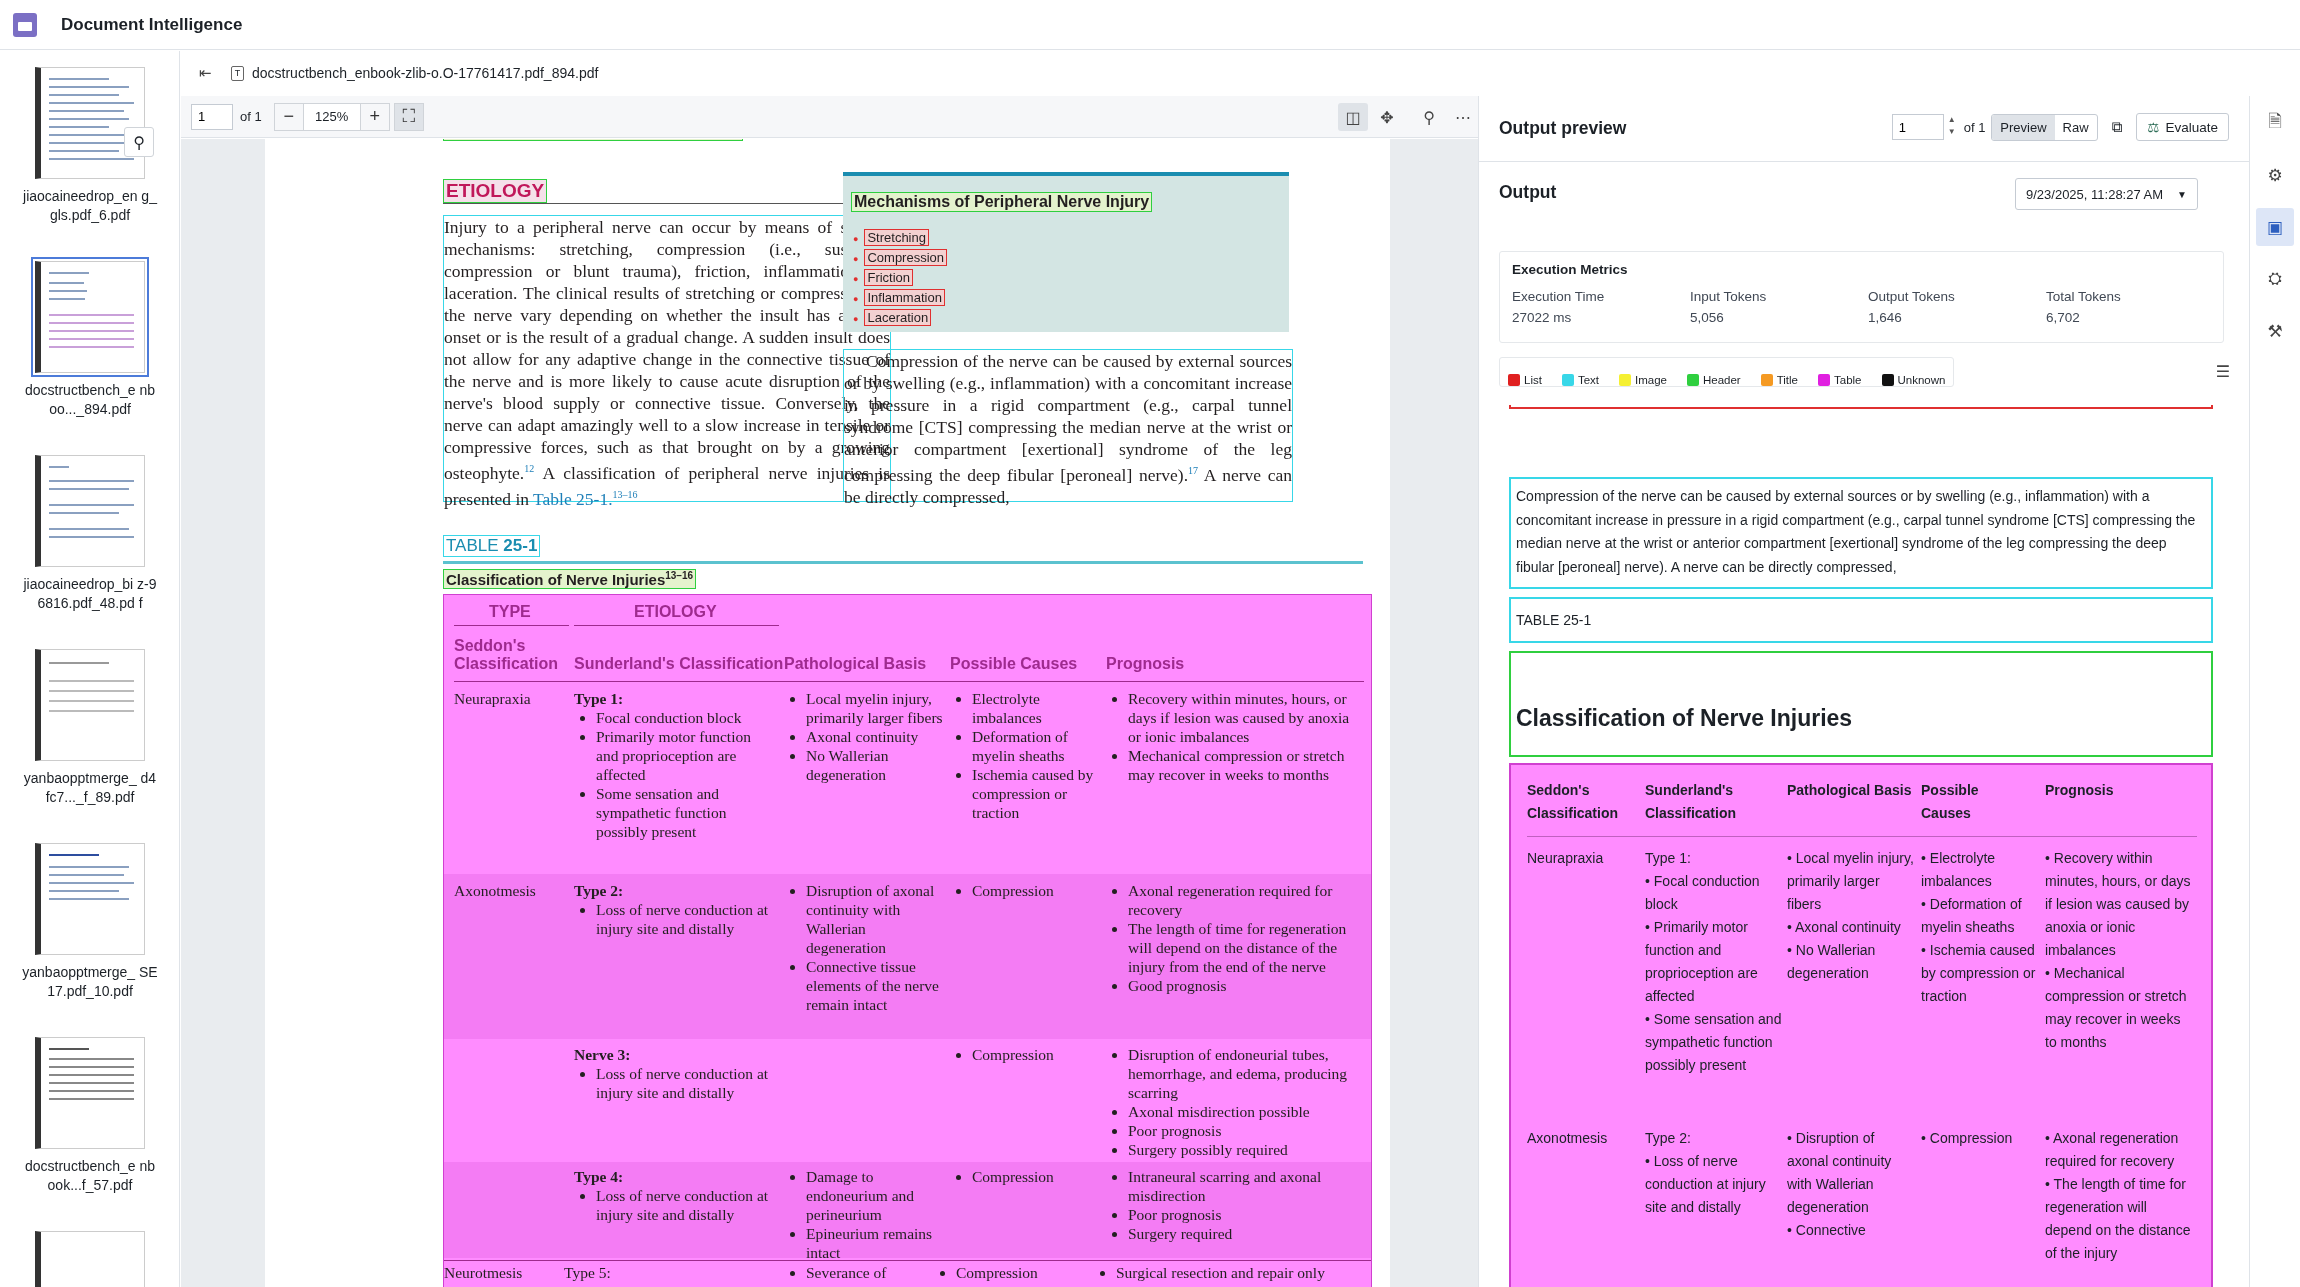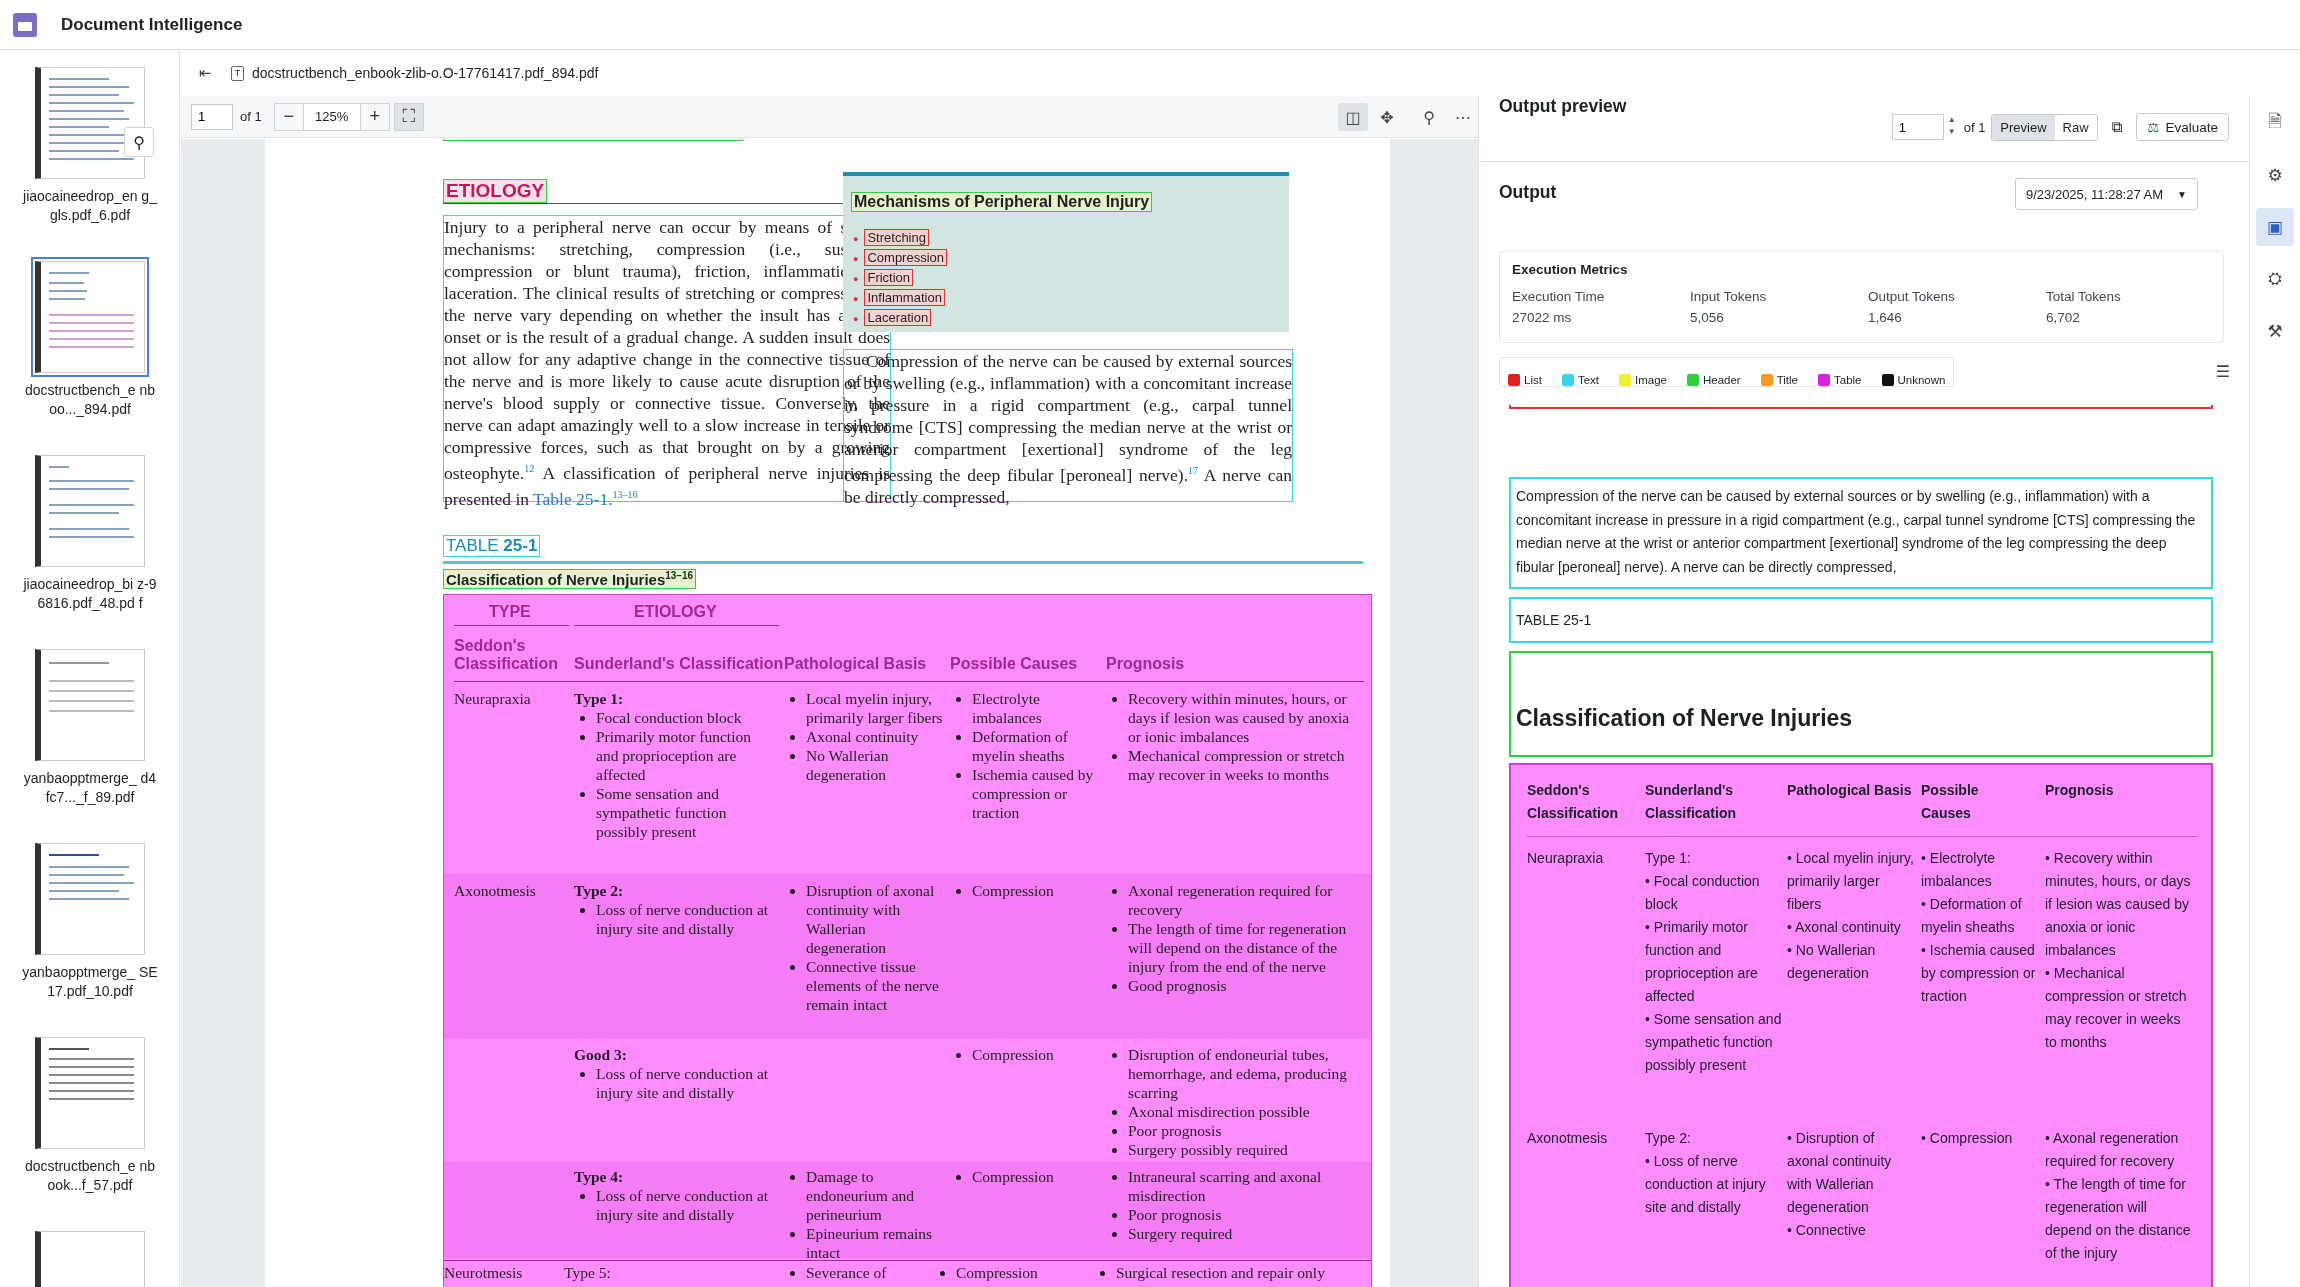--- a/index.html
+++ b/index.html
@@ -47,21 +47,21 @@
 .tbl-lbl b{font-weight:bold;color:#1a8db0}
 .tbl-line{left:178px;top:422px;width:920px;height:3px;background:#5bc2cf}
 .tbl-title{left:178px;top:430px;font-family:"Liberation Sans",sans-serif;font-weight:bold;font-size:15px;background:#e4f3cd;border:1px solid #2fcf3f;padding:0 2px;color:#231f20}
 .tbl{left:178px;top:455px;width:929px;height:720px;background:#ff8cff;border:1px solid #d040d0;font-size:15.5px;line-height:19px}
 .th{position:absolute;font-family:"Liberation Sans",sans-serif;font-weight:bold;color:#9e2a8e;font-size:16px;line-height:18px}
 .tcell{position:absolute}
 .tcell ul{margin:0;padding-left:22px}
 .tcell .bold{font-weight:bold}
 .rowband{position:absolute;left:0;width:927px;background:#f47cf4}
 .output{position:absolute;left:1478px;top:96px;width:770px;height:1191px;background:#fff;border-left:1px solid #dfe3e8}
-.out-head{position:absolute;left:0;top:0;width:770px;height:66px;display:flex;align-items:flex-start;border-bottom:1px solid #dfe3e8}
+.out-head{position:absolute;left:0;top:0;width:770px;height:66px;display:flex;align-items:center;border-bottom:1px solid #dfe3e8}
 .out-title{font-size:17.5px;font-weight:bold;margin-left:20px;color:#1c2127}
 .oh-right{position:absolute;right:20px;top:17px;display:flex;align-items:center;font-size:13px}
 .oh-input{width:52px;height:26px;border:1px solid #c5cbd3;padding:4px 6px;font-size:13px;background:#fff}
 .spin{width:16px;height:26px;font-size:8px;text-align:center;line-height:12px;color:#555}
 .seg{display:flex;border:1px solid #c5cbd3;border-radius:3px;margin-left:6px;overflow:hidden}
 .seg span{padding:5px 8px;font-size:13px}
 .seg .on{background:#dfe3e8}
 .copy-ic{margin-left:14px;font-size:15px}
 .eval-btn{margin-left:14px;border:1px solid #c5cbd3;border-radius:3px;padding:5px 10px;font-size:13.5px;display:flex;align-items:center;gap:6px;color:#1c2127}
 .out-sub{position:absolute;left:20px;top:86px;font-size:17.5px;font-weight:bold}
@@ -288,21 +288,21 @@
         </div>
       <div class="tcell" style="left:662px;top:286px;width:250px">
           <ul>
             <li>Axonal regeneration required for recovery</li>
             <li>The length of time for regeneration will depend on the distance of the injury from the end of the nerve</li>
             <li>Good prognosis</li>
           </ul>
         </div>
 
       <div class="tcell" style="left:130px;top:450px;width:200px">
-          <div class="bold">Good 3:</div>
+          <div class="bold">Nerve 3:</div>
           <ul>
             <li>Loss of nerve conduction at injury site and distally</li>
           </ul>
         </div>
       <div class="tcell" style="left:506px;top:450px;width:150px">
           <ul>
             <li>Compression</li>
           </ul>
         </div>
       <div class="tcell" style="left:662px;top:450px;width:250px">

